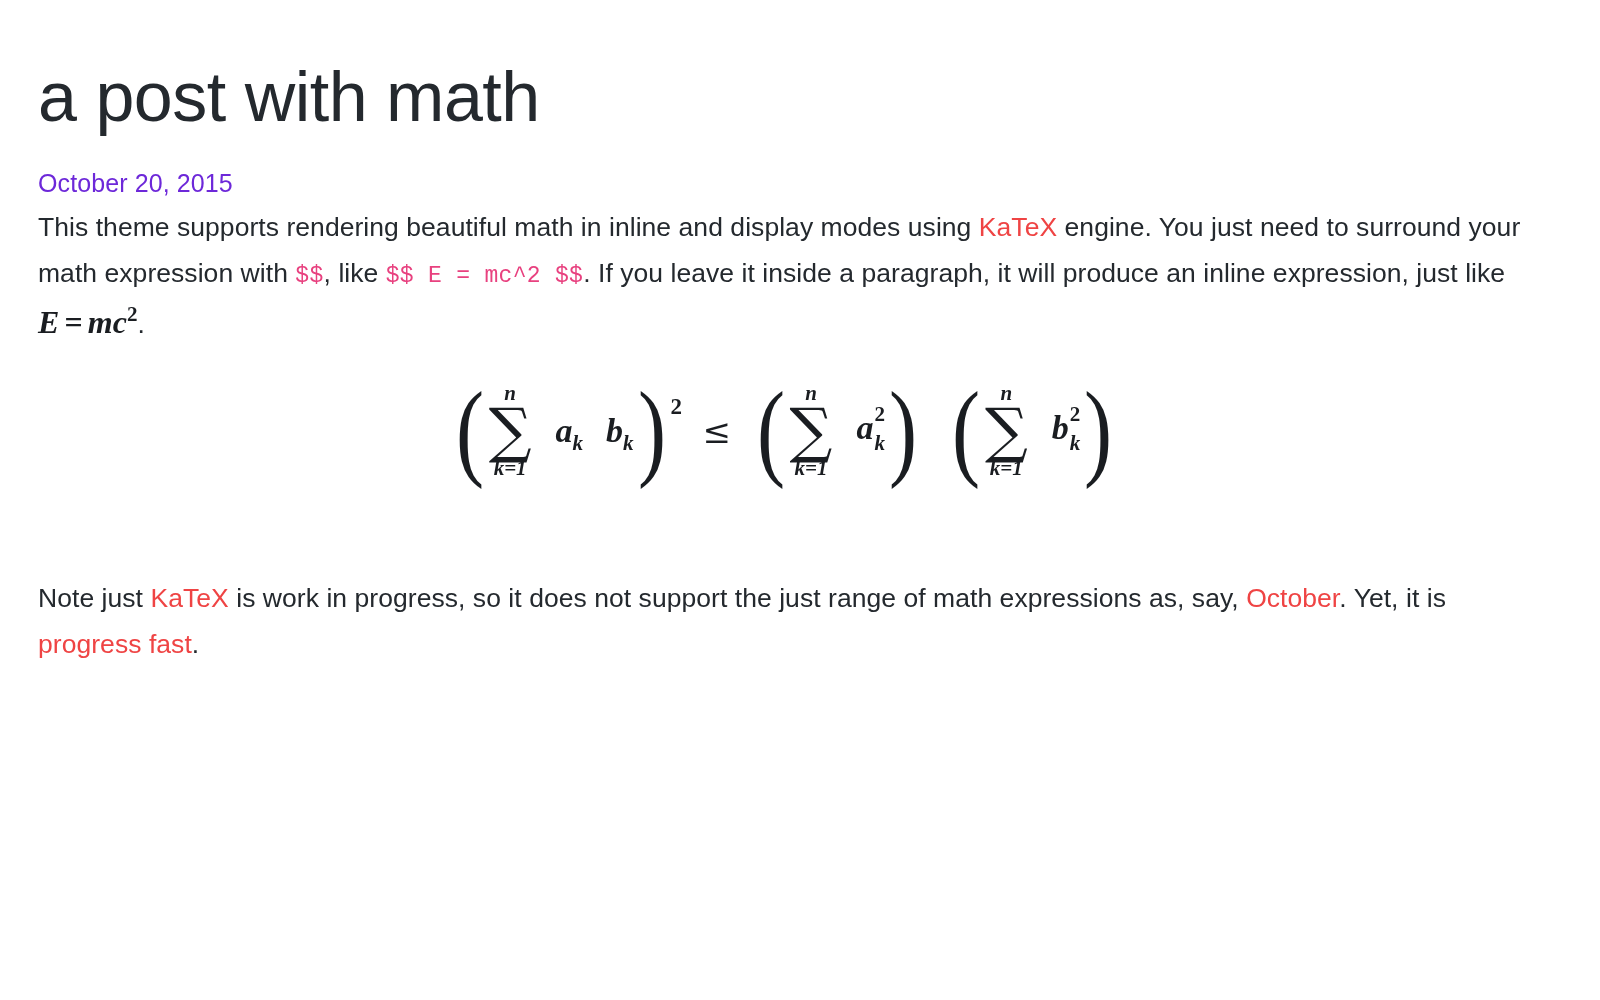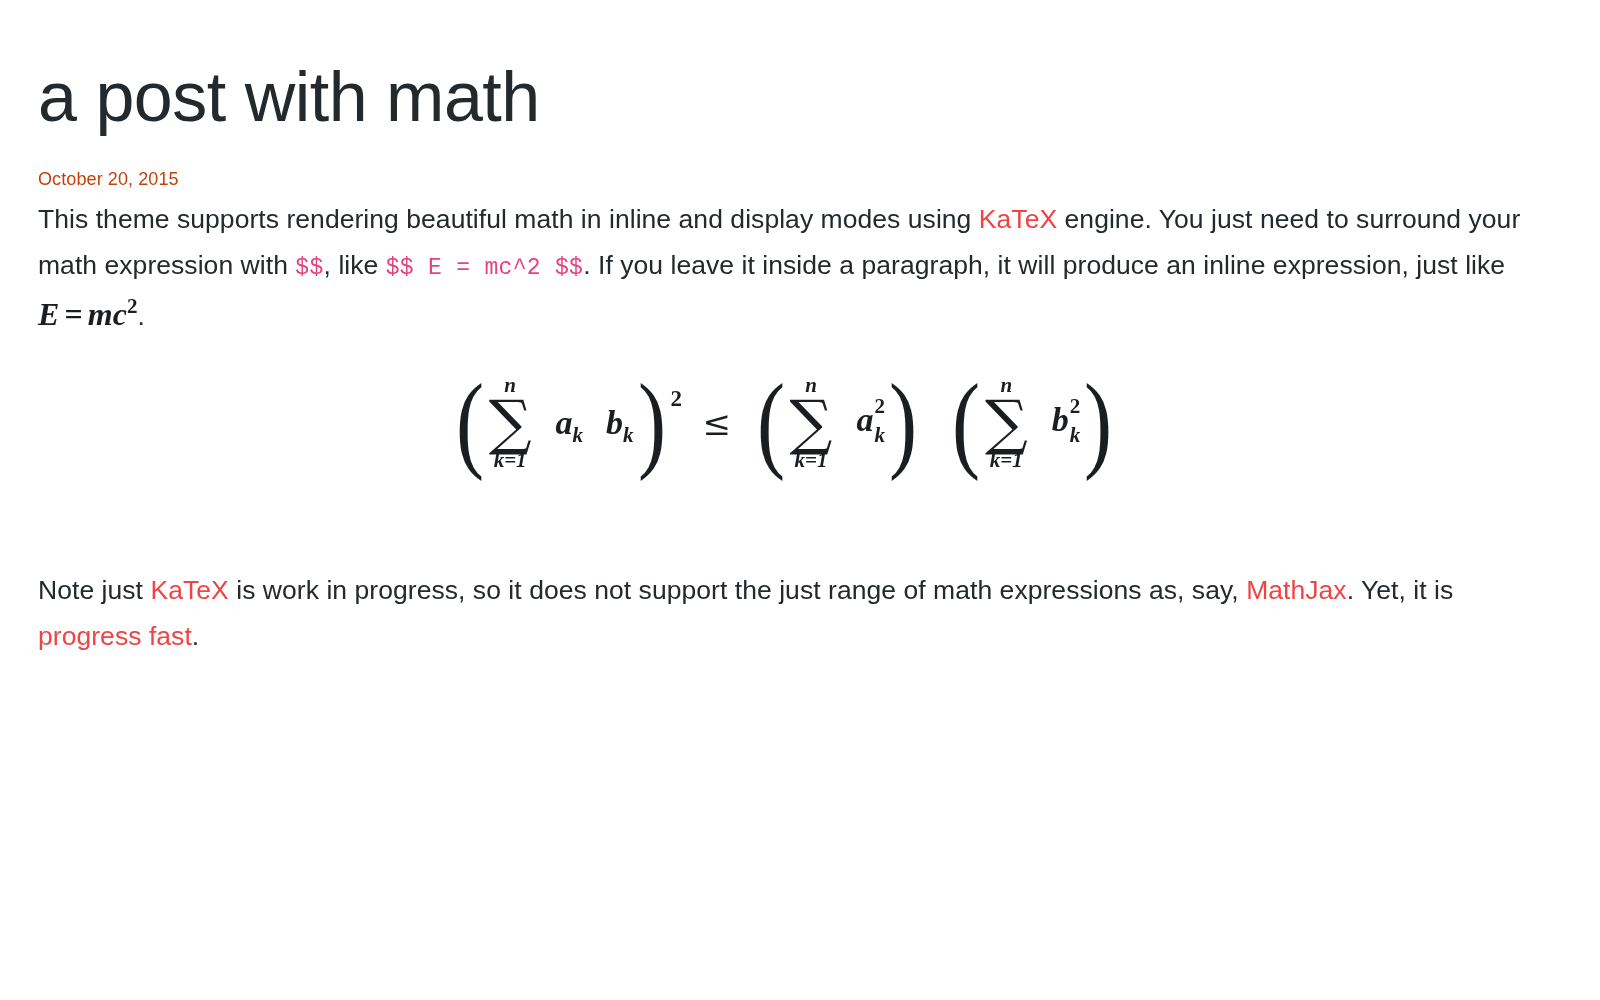--- a/index.html
+++ b/index.html
@@ -30,23 +30,23 @@
     font-weight: 300;
     line-height: 1.0;
     letter-spacing: -0.5px;
     color: #24292e;
     margin: 0;
     padding-top: 62px;
     white-space: nowrap;
   }
 
   .post-date {
-    font-size: 18px;
+    font-size: 25px;
     font-weight: 400;
-    color: #c2410c;
+    color: #6d28d9;
     margin: 0;
     padding-top: 37px;
     letter-spacing: 0.1px;
   }
 
   .post-body {
     padding-top: 6px;
     max-width: 1492px;
   }
 
@@ -250,16 +250,16 @@
           <span class="term"><span>b</span><span class="supsub">
                 <span class="s-up">2</span>
                 <span class="s-dn">k</span>
               </span></span>
           <span class="paren">)</span>
         </span>
 
       </span>
     </div>
 
-    <p class="para"><span>Note just </span><a class="link" href="#">KaTeX</a><span> is work in progress, so it does not support the just range of math expressions as, say, </span><a class="link" href="#">MathJax</a><span>. Yet, it is </span><a class="link" href="#">progress fast</a><span>.</span></p>
+    <p class="para"><span>Note just </span><a class="link" href="#">KaTeX</a><span> is work in progress, so it does not support the just range of math expressions as, say, </span><a class="link" href="#">October</a><span>. Yet, it is </span><a class="link" href="#">progress fast</a><span>.</span></p>
 
   </div>
 </div>
 
 </body></html>

